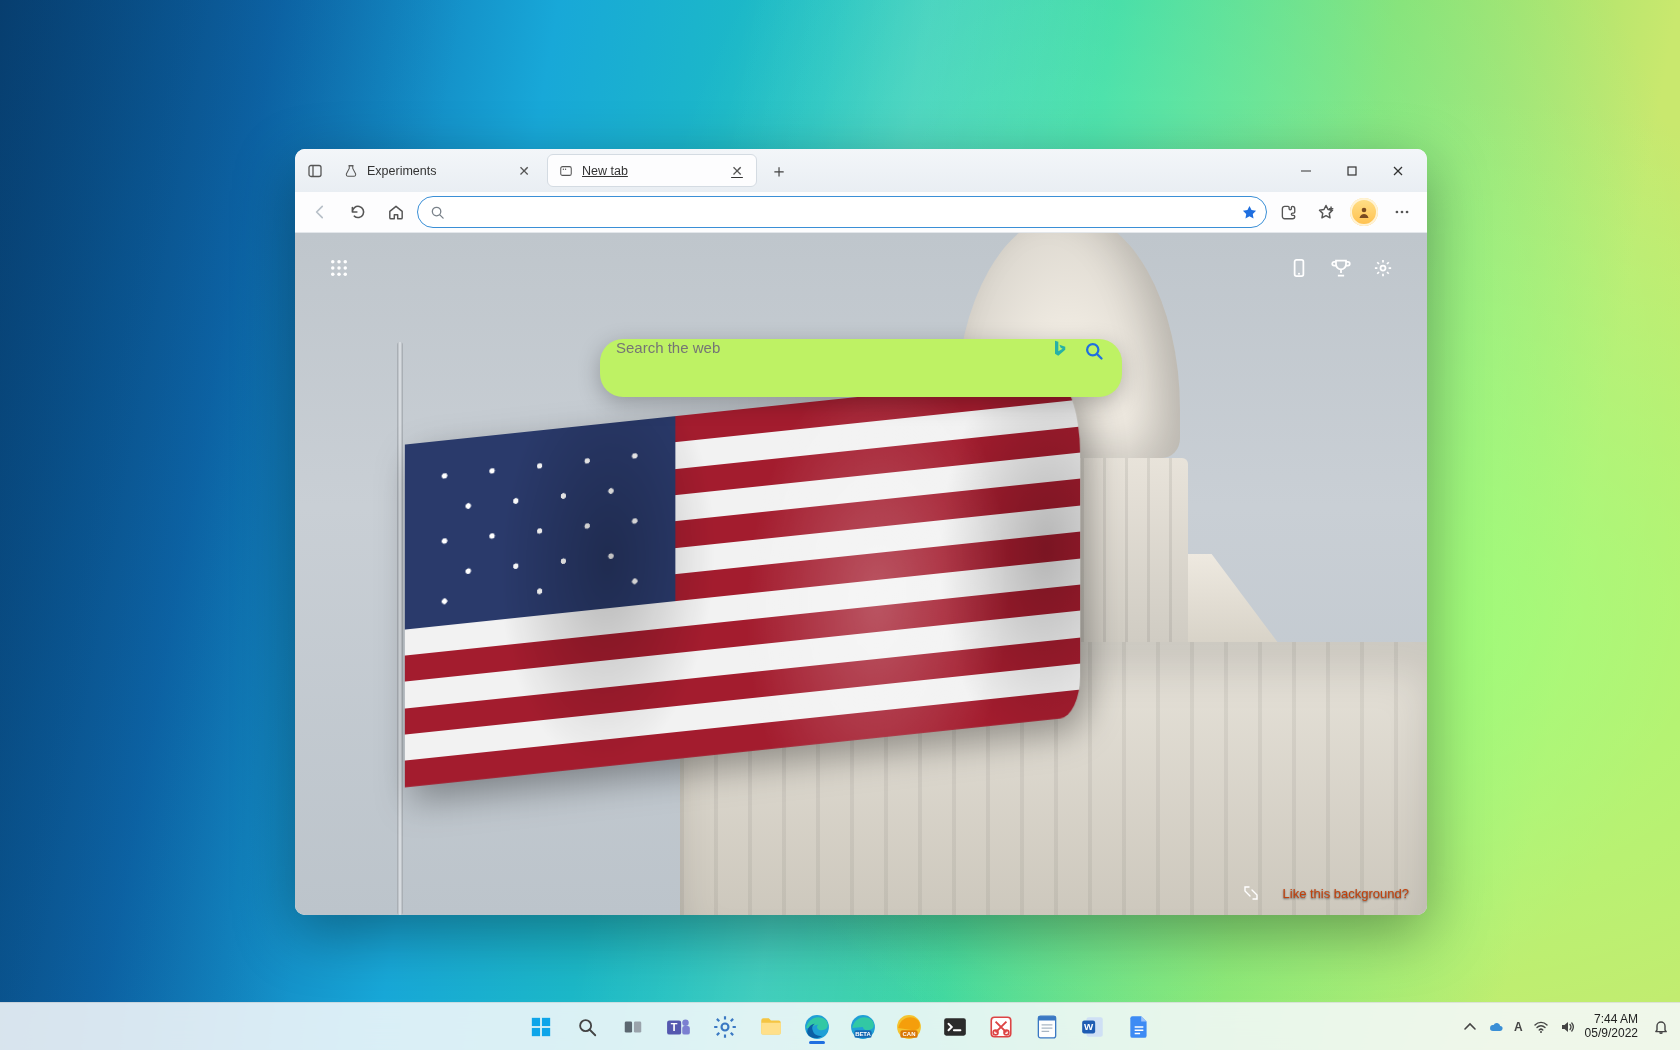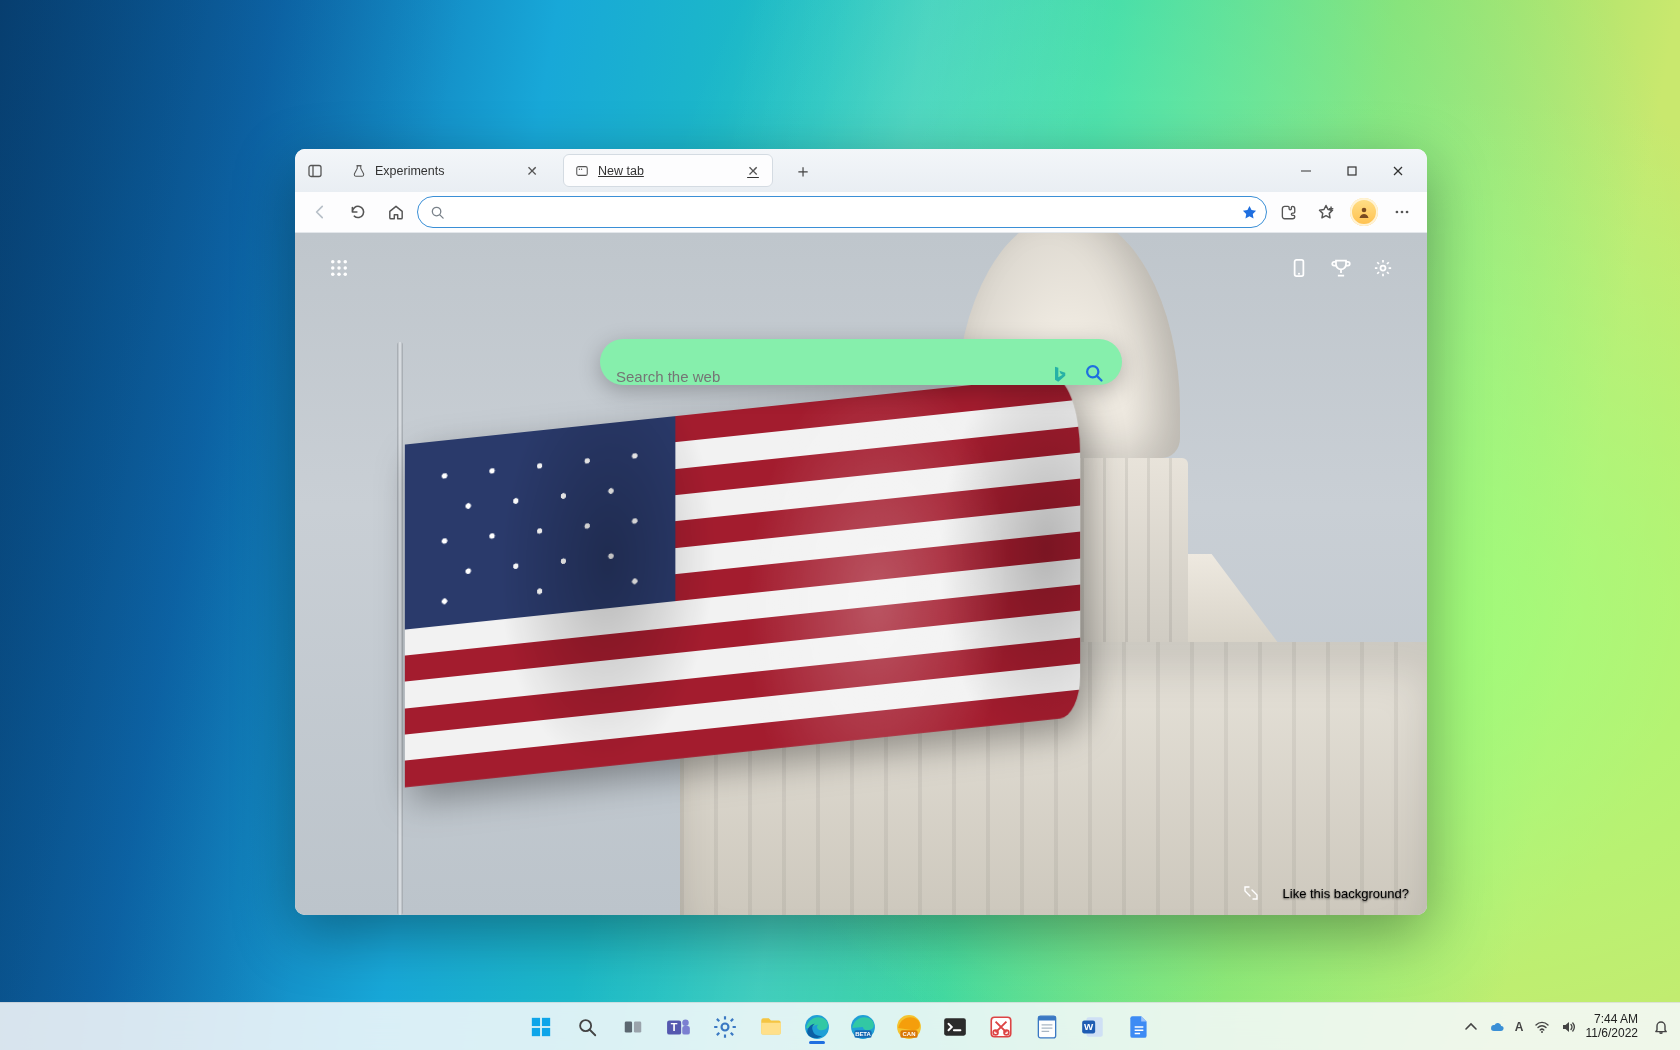--- a/index.html
+++ b/index.html
@@ -32,21 +32,21 @@
     overflow: hidden;
     display:flex; flex-direction:column;
   }
 
   
   .tabbar {
     height: 43px;
     background: linear-gradient(#f3f6f9, #e9eef3);
     display:flex; align-items:center;
     padding: 0 6px;
-    gap: 12px;
+    gap: 4px;
   }
   .tab-actions-btn {
     width: 28px; height:28px; display:flex; align-items:center; justify-content:center;
     border-radius:4px;
   }
   .tab {
     display:flex; align-items:center;
     height: 33px;
     border-radius: 6px;
     padding: 0 10px 0 10px;
@@ -208,33 +208,33 @@
     color:#fff;
   }
   .hero-icon-btn {
     width:36px;height:36px;display:flex;align-items:center;justify-content:center;
     color:#fff; border-radius:6px;
   }
   .hero-top .right { margin-left:auto; display:flex; gap:6px;}
 
   .searchbar {
     position:absolute; left:50%; top:106px; transform:translateX(-50%);
-    width:522px; height:46px; background:#86efac; border-radius:23px;
-    display:flex; align-items:flex-end; padding:0 16px; gap:12px;
+    width:522px; height:58px; background:#bef264; border-radius:23px;
+    display:flex; align-items:flex-start; padding:0 16px; gap:12px;
     box-shadow:0 6px 22px rgba(0,0,0,0.25);
   }
   .searchbar input{
     flex:1; border:none; outline:none; font-size:15px; color:#666; background:transparent;
   }
   .bing-logo{ width:20px;height:20px;display:flex;align-items:center;justify-content:center;}
   .search-submit{ width:24px;height:24px;display:flex;align-items:center;justify-content:center;color:#1f6fe0;}
 
   .bg-hint{
     position:absolute; right:18px; bottom:14px;
-    display:flex; align-items:center; gap:24px; color:#000000; font-size:13px;
+    display:flex; align-items:center; gap:24px; color:#c2410c; font-size:13px;
     text-shadow:0 1px 2px rgba(0,0,0,0.6);
   }
   .bg-hint svg{width:16px;height:16px;}
 
   
   .taskbar {
     position:absolute; left:0; right:0; bottom:0; height:48px;
     background: rgba(245,248,251,0.88);
     backdrop-filter: blur(12px);
     border-top:1px solid rgba(0,0,0,0.08);
@@ -607,21 +607,21 @@
         </svg>
     </div>
     <div class="group">
       <svg viewBox="0 0 16 16">
           <path d="M3 6h2.5L9 3v10l-3.5-3H3V6z" fill="#444"></path>
           <path d="M11 5.5a4 4 0 0 1 0 5M12.8 4a6.5 6.5 0 0 1 0 8" fill="none" stroke="#444" stroke-width="1.3" stroke-linecap="round"></path>
         </svg>
     </div>
     <div class="clock">
       <div>7:44 AM</div>
-      <div>11/6/2022</div>
+      <div>05/9/2022</div>
     </div>
     <div class="notif">
       <svg viewBox="0 0 16 16" width="18" height="18">
           <path d="M4 11V7a4 4 0 1 1 8 0v4l1.2 1.6H2.8L4 11z" fill="none" stroke="#444" stroke-width="1.4" stroke-linejoin="round"></path>
           <path d="M6.6 13.4a1.6 1.6 0 0 0 2.8 0" fill="none" stroke="#444" stroke-width="1.4"></path>
         </svg>
     </div>
   </div>
 </div>
 

